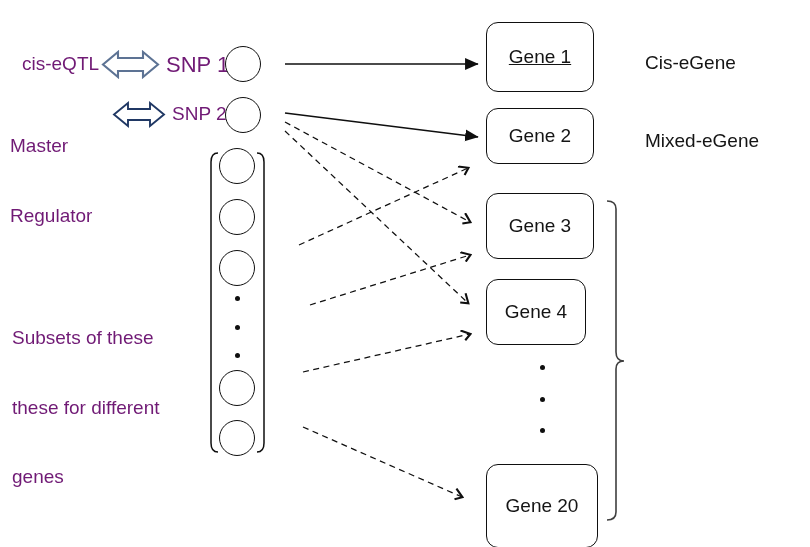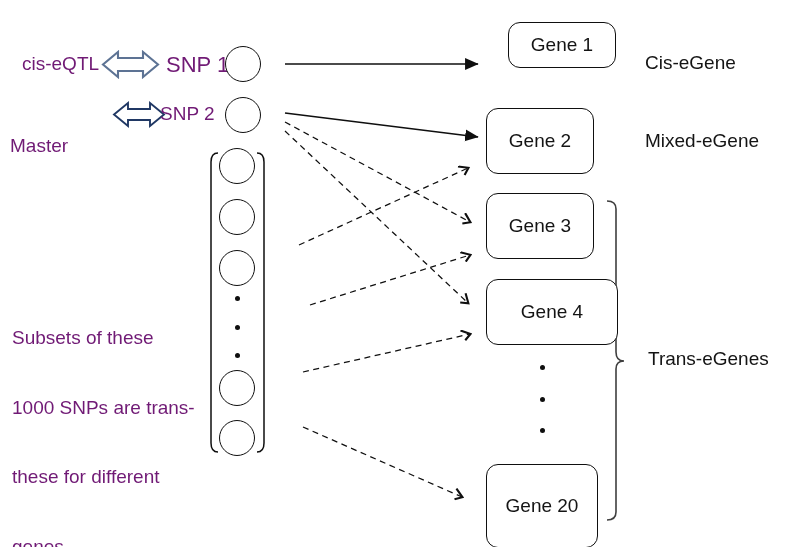--- a/index.html
+++ b/index.html
@@ -118,74 +118,73 @@
 
     <g>
       <path d="M128,103 L128,109 L150,109 L150,103 L164,114.5 L150,126 L150,120 L128,120 L128,126 L114,114.5 Z" fill="#ffffff" stroke="#203864" stroke-width="1.9" stroke-linejoin="miter"></path>
     </g>
   </svg>
 
   <div class="lbl" style="left:22px; top:52px; font-size:19px;">cis-eQTL</div>
 
   <div class="lbl multi-line" style="left:10px; top:88px; width:105px; font-size:19px;">
     <div>Master</div>
+    <div>Regulator</div>
   </div>
 
   <div class="lbl" style="left:166px; top:52px; font-size:22px;">SNP 1</div>
 
-  <div class="lbl" style="left:160px; top:102px; font-size:19px;">SNP 2</div>
+  <div class="lbl" style="left:172px; top:102px; font-size:19px;">SNP 2</div>
 
   <div class="lbl multi-line" style="left:12px; top:280px; width:198px; font-size:19px;">
     <div>Subsets of these</div>
-    <div>1000 SNPs are trans-</div>
     <div>these for different</div>
     <div>genes</div>
   </div>
 
   <div class="snp-circle" style="left:225px; top:46px; width:36px; height:36px;"></div>
   <div class="snp-circle" style="left:225px; top:97px; width:36px; height:36px;"></div>
 
   <div class="snp-circle" style="left:219px; top:148px; width:36px; height:36px;"></div>
   <div class="snp-circle" style="left:219px; top:199px; width:36px; height:36px;"></div>
   <div class="snp-circle" style="left:219px; top:250px; width:36px; height:36px;"></div>
 
   <div class="vdots" style="left:228px; top:296px; width:18px; height:62px;">
     <i></i>
     <i></i>
     <i></i>
   </div>
 
   <div class="snp-circle" style="left:219px; top:370px; width:36px; height:36px;"></div>
   <div class="snp-circle" style="left:219px; top:420px; width:36px; height:36px;"></div>
 
-  <div class="gene-box" style="left:508px; top:22px; width:108px; height:46px;">
+  <div class="gene-box" style="left:486px; top:22px; width:108px; height:70px;text-decoration:underline;">
     <span>Gene 1</span>
   </div>
 
-  <div class="gene-box" style="left:486px; top:108px; width:108px; height:66px;">
+  <div class="gene-box" style="left:486px; top:108px; width:108px; height:56px;">
     <span>Gene 2</span>
   </div>
 
   <div class="gene-box" style="left:486px; top:193px; width:108px; height:66px;align-items:center;">
     <span>Gene 3</span>
   </div>
 
-  <div class="gene-box" style="left:486px; top:279px; width:132px; height:66px;">
+  <div class="gene-box" style="left:486px; top:279px; width:100px; height:66px;">
     <span>Gene 4</span>
   </div>
 
   <div class="vdots" style="left:533px; top:365px; width:18px; height:68px;">
     <i></i>
     <i></i>
     <i></i>
   </div>
 
   <div class="gene-box" style="left:486px; top:464px; width:112px; height:84px;">
     <span>Gene 20</span>
   </div>
 
   <div class="side-label" style="left:645px; top:130px;">Mixed-eGene</div>
 
   <div class="side-label" style="left:645px; top:52px;">Cis-eGene</div>
 
-  <div class="side-label" style="left:648px; top:348px;">Trans-eGenes</div>
 
 </div>
 
 </body></html>

